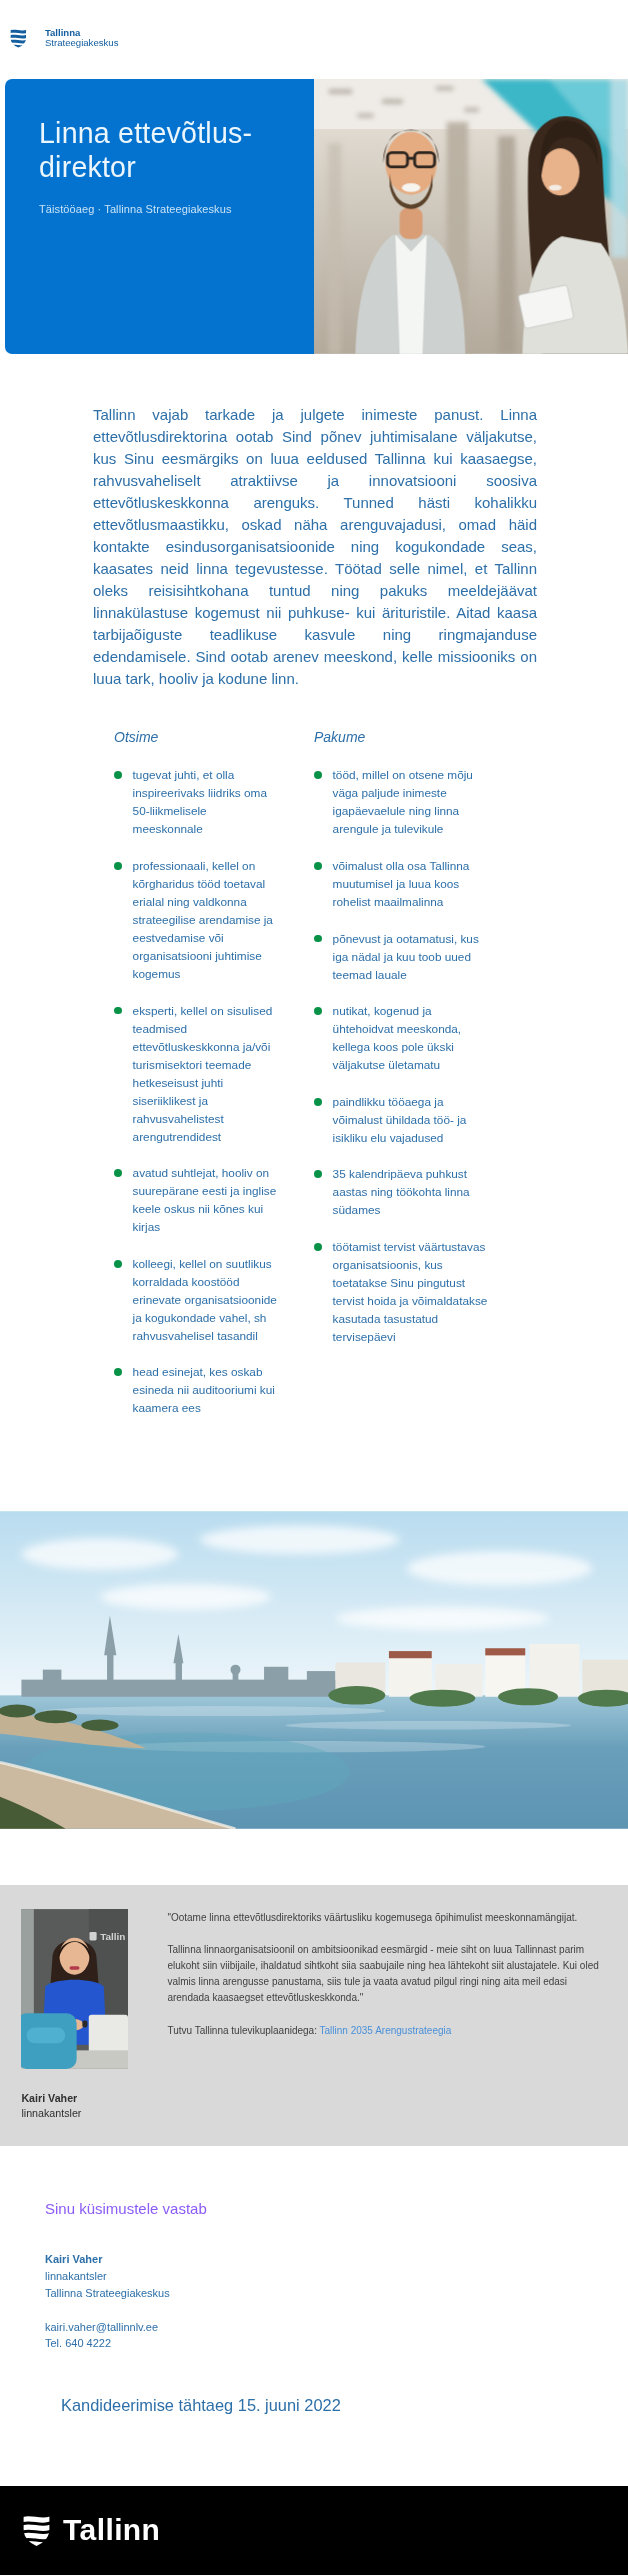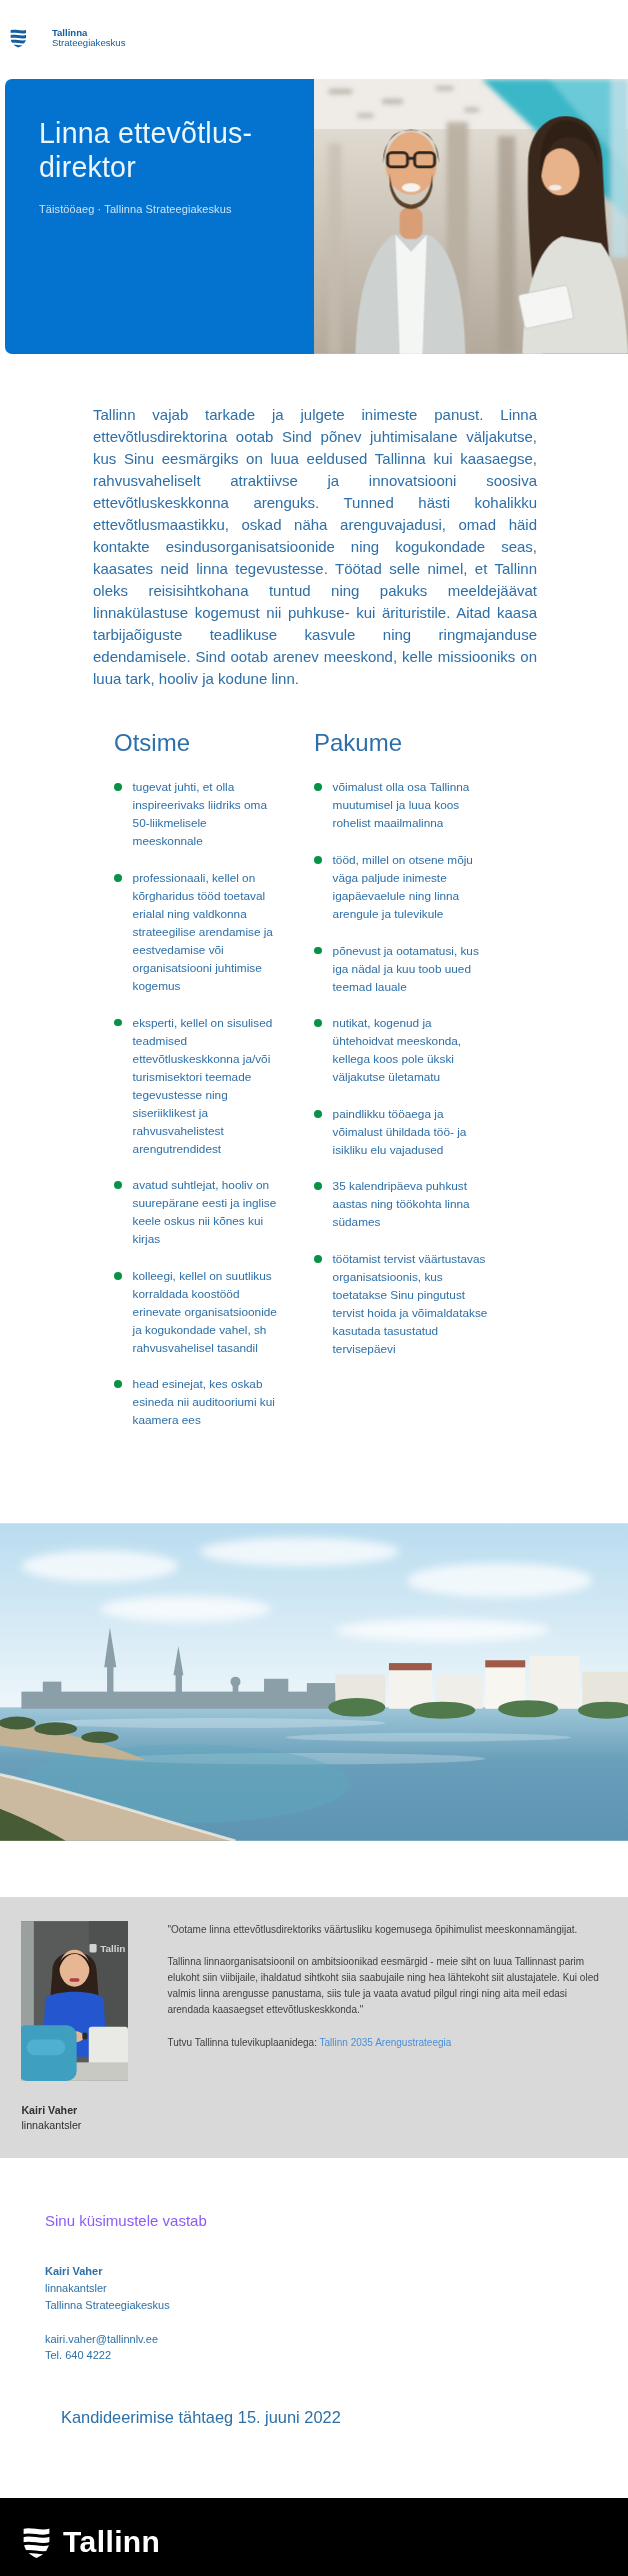--- a/index.html
+++ b/index.html
@@ -1,20 +1,20 @@
 <!DOCTYPE html>
 <html style="font-size:11.4px"><head>
 <meta charset="utf-8">
 <style>
   html,body { margin:0; padding:0; background:#ffffff; }
   .page { width:628px; margin:0; background:#fff; font-family:"Liberation Sans", sans-serif; overflow:hidden; }
 
   
   .site-header { height:79px; box-sizing:border-box; padding:27px 0 0 9.3px; }
-  .brand { display:flex; align-items:flex-start; gap:24px; }
+  .brand { display:flex; align-items:flex-start; gap:17px; }
   .brand svg { display:block; width:18.6px; height:22px; }
   .brand-text { padding-top:0.7px; }
   .brand-name { font-size:9.6px; font-weight:700; color:#155fa0; line-height:10.7px; }
   .brand-sub  { font-size:9.6px; font-weight:400; color:#155fa0; line-height:10.7px; }
 
   
   .hero { display:flex; height:275px; padding-left:5px; }
   .hero-panel { width:309px; flex:none; background:#0473cf; border-radius:7.1px 0 0 7.1px;
                 box-sizing:border-box; padding:37px 0 0 34px; }
   .hero-title { margin:0; font-size:28.6px; line-height:34px; font-weight:400; color:#ecf6fd; letter-spacing:0.2px; }
@@ -23,21 +23,21 @@
   .hero-photo svg { display:block; }
 
   
   .intro { padding:50px 4px 0 93px; }
   .intro p { width:444px; margin:0; font-size:15px; line-height:22px; text-align:justify; color:#2d6fa8; }
 
   
   .columns { display:flex; gap:34px; padding:39px 0 0 114px; }
   .col-otsime { width:166px; flex:none; }
   .col-pakume { width:180px; flex:none; }
-  .col h2 { margin:0 0 21.4px; font-size:24px; font-weight:400; color:#2d6fa8; }
+  .col h2 { margin:0 0 21.4px; font-size:14px; font-weight:400; color:#2d6fa8;font-style:italic; }
   .bullet-list { list-style:none; margin:0; padding:0; }
   .bullet-list li { position:relative; padding-left:18.6px; margin:0 0 18.6px; font-size:11.8px; line-height:18px; color:#2d6fa8; }
   .dot { position:absolute; left:0; top:5px; width:7.9px; height:7.9px; border-radius:50%; background:#089247; }
 
   
   .panorama { margin-top:75px; width:628px; height:318px; overflow:hidden; }
   .panorama svg { display:block; }
 
   
   .quote-card { margin-top:56px; background:#d9d9d9; box-sizing:border-box; padding:23.6px 21.4px 27px 21.4px; display:flex; }
@@ -159,36 +159,36 @@
 
   <section class="columns">
     <div class="col col-otsime">
       <h2>Otsime</h2>
       <ul class="bullet-list">
 
           <li><span class="dot"></span><span>tugevat juhti, et olla inspireerivaks liidriks oma 50-liikmelisele meeskonnale</span></li>
 
           <li><span class="dot"></span><span>professionaali, kellel on kõrgharidus tööd toetaval erialal ning valdkonna strateegilise arendamise ja eestvedamise või organisatsiooni juhtimise kogemus</span></li>
 
-          <li><span class="dot"></span><span>eksperti, kellel on sisulised teadmised ettevõtluskeskkonna ja/või turismisektori teemade tegevustesse ning siseriiklikest ja rahvusvahelistest arengutrendidest</span></li>
+          <li><span class="dot"></span><span>eksperti, kellel on sisulised teadmised ettevõtluskeskkonna ja/või turismisektori teemade hetkeseisust juhti siseriiklikest ja rahvusvahelistest arengutrendidest</span></li>
 
           <li><span class="dot"></span><span>avatud suhtlejat, hooliv on suurepärane eesti ja inglise keele oskus nii kõnes kui kirjas</span></li>
 
           <li><span class="dot"></span><span>kolleegi, kellel on suutlikus korraldada koostööd erinevate organisatsioonide ja kogukondade vahel, sh rahvusvahelisel tasandil</span></li>
 
           <li><span class="dot"></span><span>head esinejat, kes oskab esineda nii auditooriumi kui kaamera ees</span></li>
         </ul>
     </div>
     <div class="col col-pakume">
       <h2>Pakume</h2>
       <ul class="bullet-list">
 
+          <li><span class="dot"></span><span>tööd, millel on otsene mõju väga paljude inimeste igapäevaelule ning linna arengule ja tulevikule</span></li>
+
           <li><span class="dot"></span><span>võimalust olla osa Tallinna muutumisel ja luua koos rohelist maailmalinna</span></li>
-
-          <li><span class="dot"></span><span>tööd, millel on otsene mõju väga paljude inimeste igapäevaelule ning linna arengule ja tulevikule</span></li>
 
           <li><span class="dot"></span><span>põnevust ja ootamatusi, kus iga nädal ja kuu toob uued teemad lauale</span></li>
 
           <li><span class="dot"></span><span>nutikat, kogenud ja ühtehoidvat meeskonda, kellega koos pole ükski väljakutse ületamatu</span></li>
 
           <li><span class="dot"></span><span>paindlikku tööaega ja võimalust ühildada töö- ja isikliku elu vajadused</span></li>
 
           <li><span class="dot"></span><span>35 kalendripäeva puhkust aastas ning töökohta linna südames</span></li>
 
           <li><span class="dot"></span><span>töötamist tervist väärtustavas organisatsioonis, kus toetatakse Sinu pingutust tervist hoida ja võimaldatakse kasutada tasustatud tervisepäevi</span></li>

